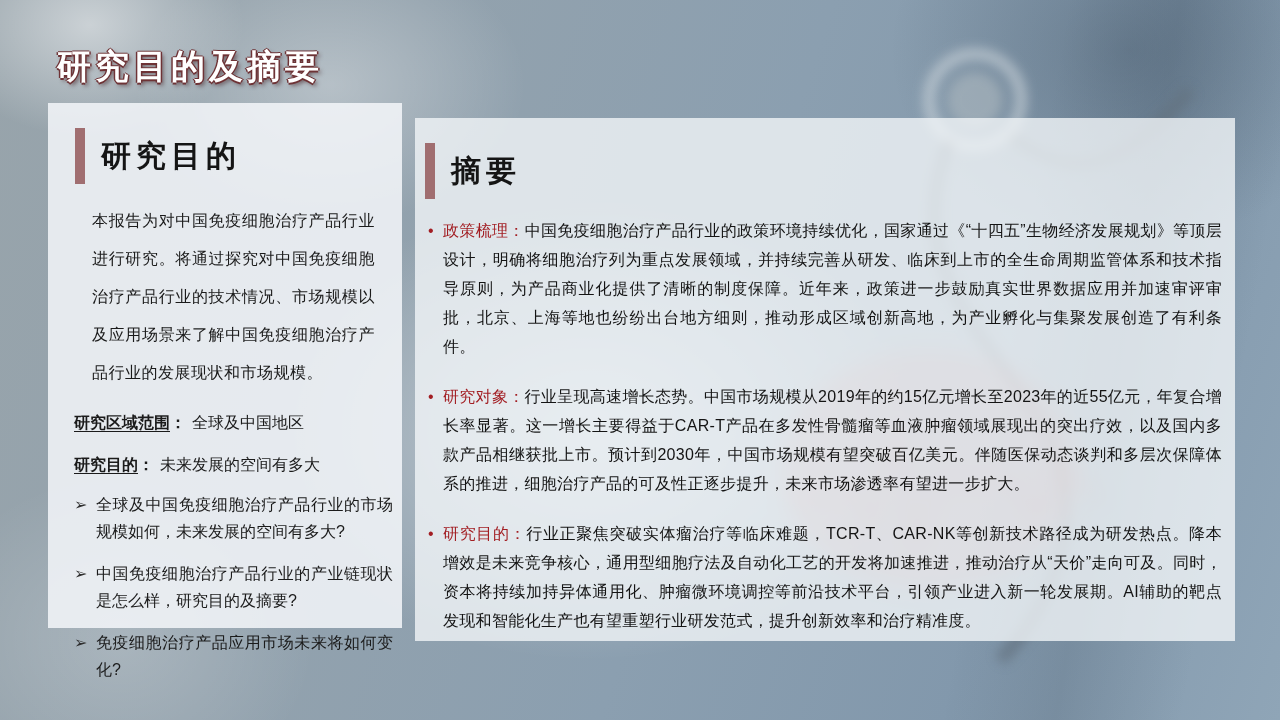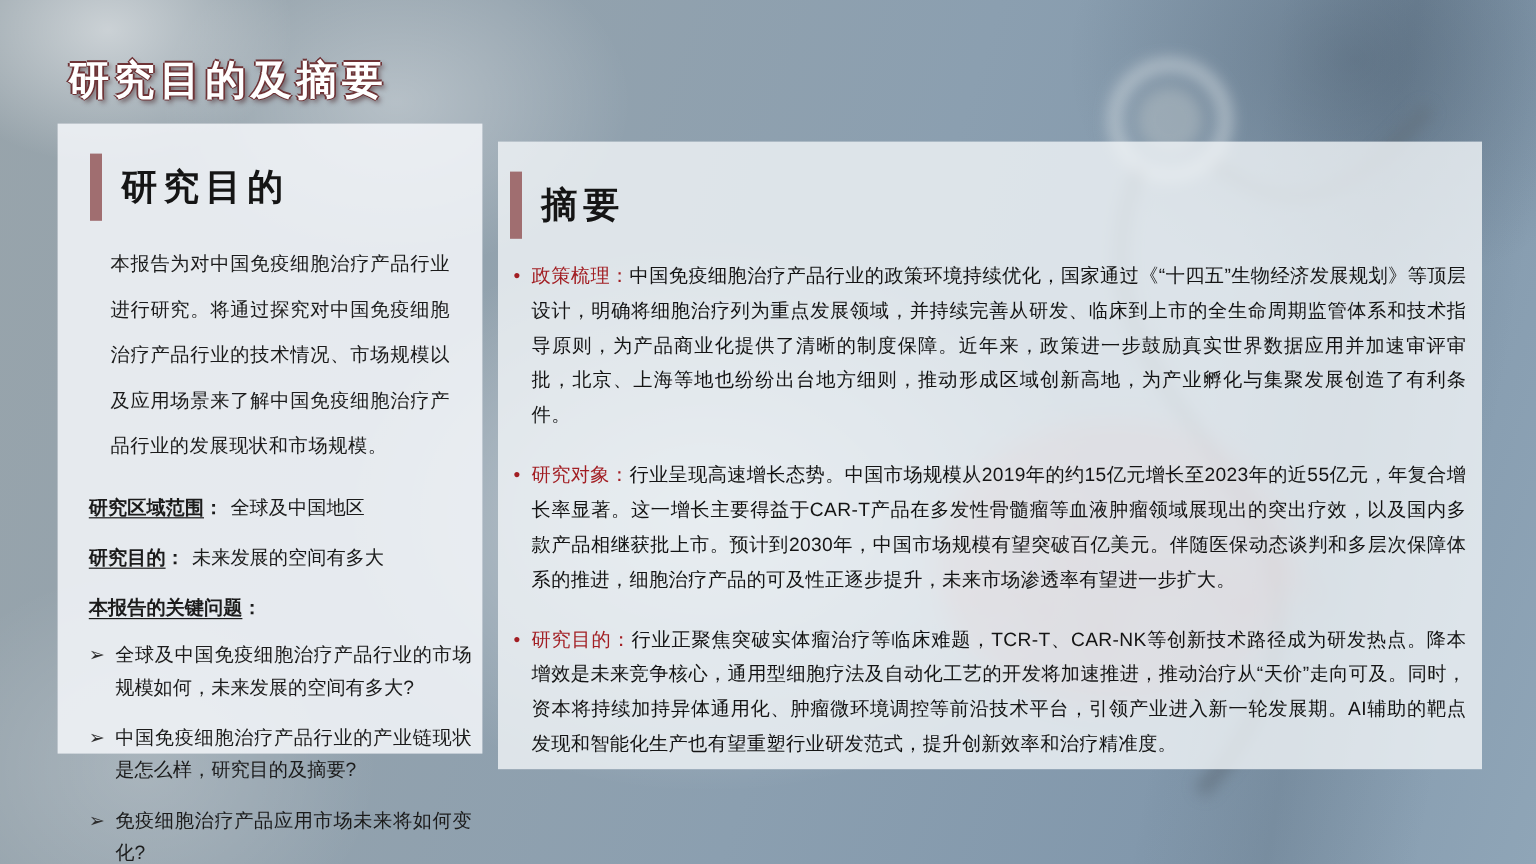--- a/index.html
+++ b/index.html
@@ -96,23 +96,20 @@
       <p class="intro">本报告为对中国免疫细胞治疗产品行业进行研究。将通过探究对中国免疫细胞治疗产品行业的技术情况、市场规模以及应用场景来了解中国免疫细胞治疗产品行业的发展现状和市场规模。</p>
 
       <div class="field">
         <span class="field-label">研究区域范围</span><span class="field-sep">：</span><span class="field-value">全球及中国地区</span>
       </div>
 
       <div class="field">
         <span class="field-label">研究目的</span><span class="field-sep">：</span><span class="field-value">未来发展的空间有多大</span>
       </div>
 
-      <div class="field questions-label">
-        <span class="field-label">本报告的关键问题</span><span class="field-sep">：</span>
-      </div>
 
       <div class="questions">
         <div class="question">
           <span class="q-marker">➢</span>
           <span class="q-text">全球及中国免疫细胞治疗产品行业的市场规模如何，未来发展的空间有多大?</span>
         </div>
         <div class="question">
           <span class="q-marker">➢</span>
           <span class="q-text">中国免疫细胞治疗产品行业的产业链现状是怎么样，研究目的及摘要?</span>
         </div>

